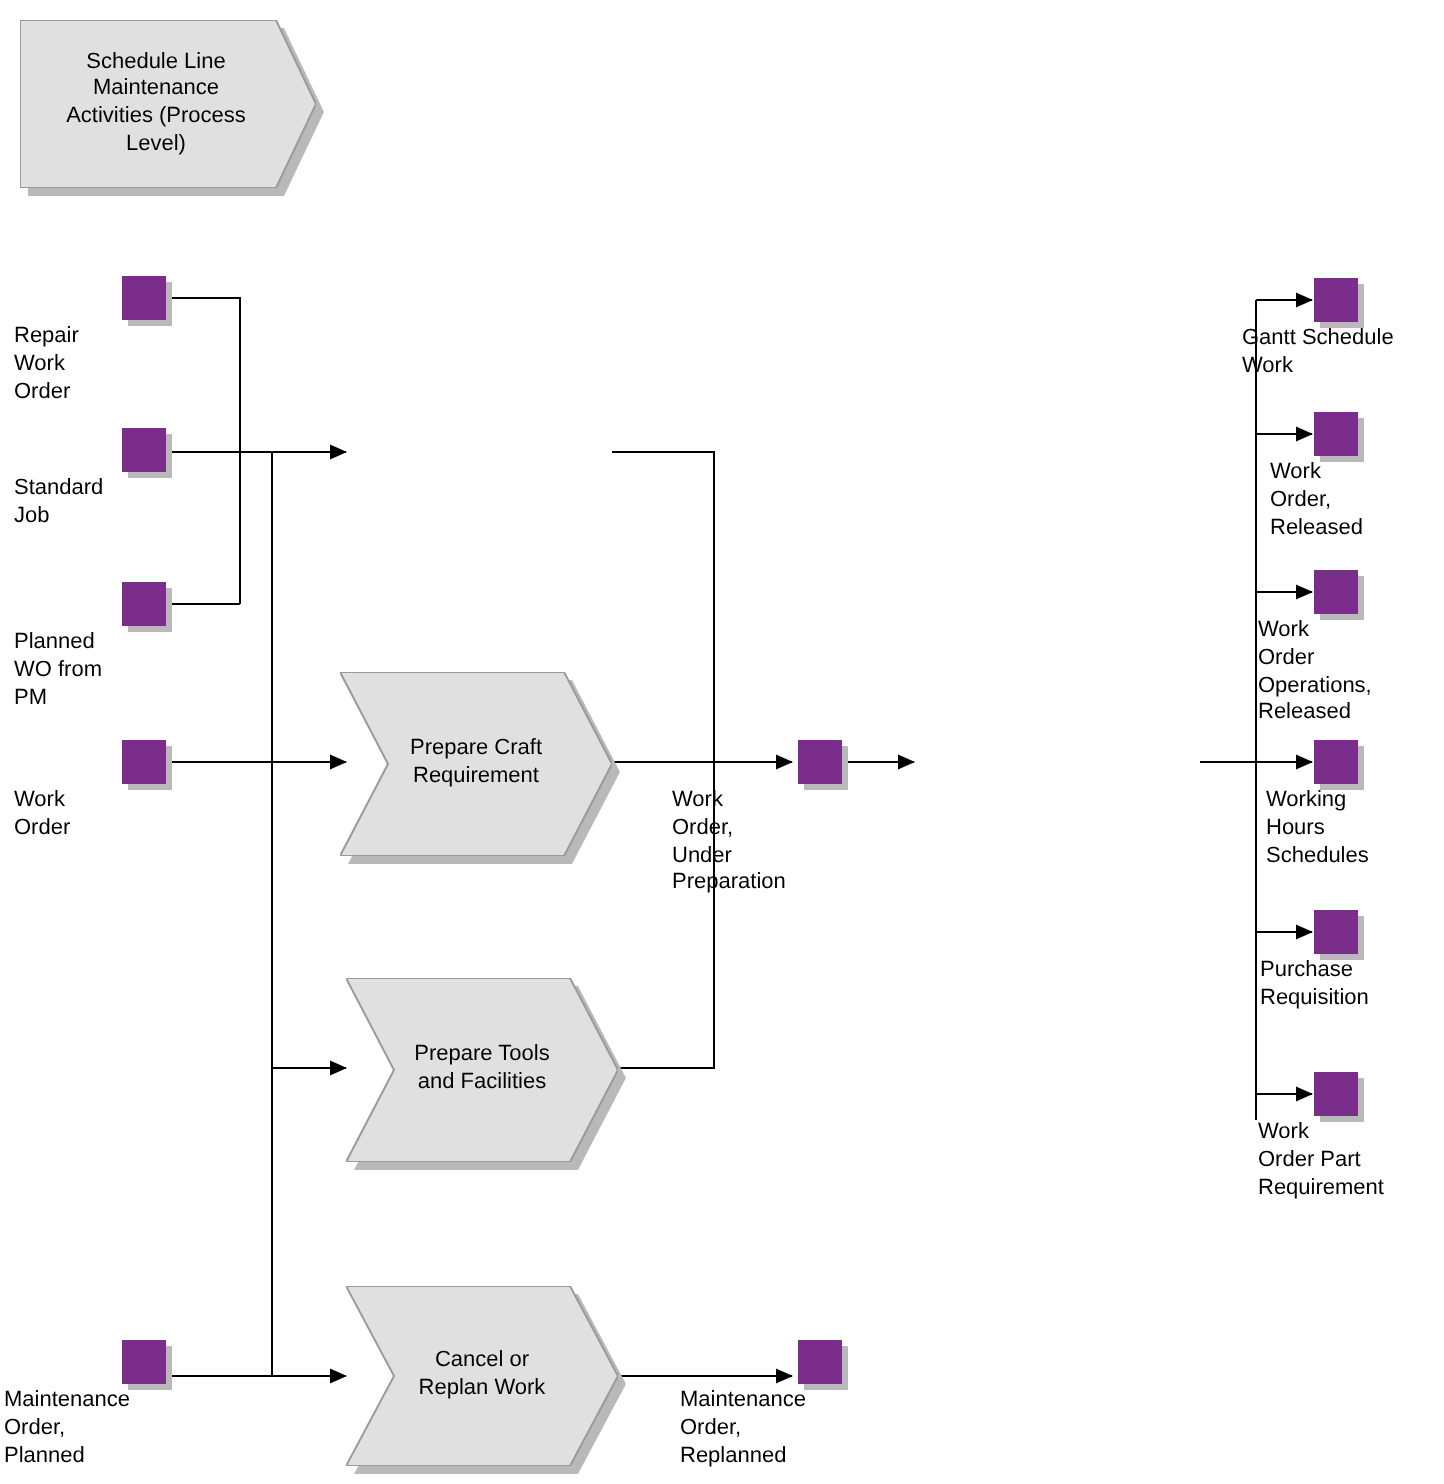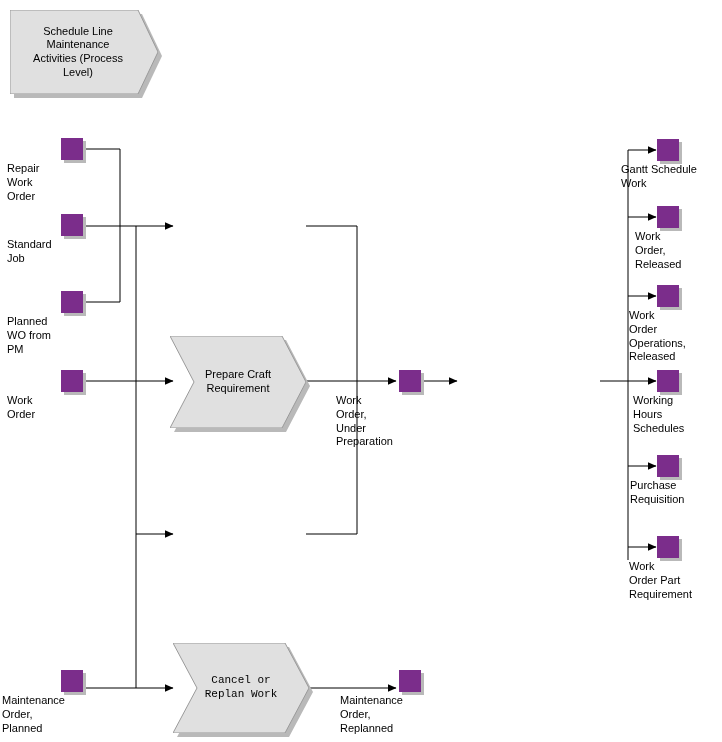--- a/index.html
+++ b/index.html
@@ -205,29 +205,39 @@
     <svg class="shade" viewBox="0 0 136 92" preserveAspectRatio="none">
       <polygon points="0,0 112,0 136,46 112,92 0,92 24,46" fill="#b9b9b9"></polygon>
     </svg>
     <svg class="body" viewBox="0 0 136 92" preserveAspectRatio="none">
       <polygon points="0,0 112,0 136,46 112,92 0,92 24,46" fill="#e0e0e0" stroke="#9a9a9a" stroke-width="1"></polygon>
     </svg>
     <div class="label" style="padding:0 20px 0 20px;">Prepare Craft
 Requirement</div>
   </div>
 
+  <div class="chev" style="left:173px; top:489px; width:136px; height:92px;">
+    <svg class="shade" viewBox="0 0 136 92" preserveAspectRatio="none">
+      <polygon points="0,0 112,0 136,46 112,92 0,92 24,46" fill="#b9b9b9"></polygon>
+    </svg>
+    <svg class="body" viewBox="0 0 136 92" preserveAspectRatio="none">
+      <polygon points="0,0 112,0 136,46 112,92 0,92 24,46" fill="#e0e0e0" stroke="#9a9a9a" stroke-width="1"></polygon>
+    </svg>
+    <div class="label" style="padding:0 20px 0 20px;">Prepare Tools
+and Facilities</div>
+  </div>
 
   <div class="chev" style="left:173px; top:643px; width:136px; height:90px;">
     <svg class="shade" viewBox="0 0 136 90" preserveAspectRatio="none">
       <polygon points="0,0 112,0 136,45 112,90 0,90 24,45" fill="#b9b9b9"></polygon>
     </svg>
     <svg class="body" viewBox="0 0 136 90" preserveAspectRatio="none">
       <polygon points="0,0 112,0 136,45 112,90 0,90 24,45" fill="#e0e0e0" stroke="#9a9a9a" stroke-width="1"></polygon>
     </svg>
-    <div class="label" style="padding:0 20px 0 20px;font-family:Liberation Mono, monospace;">Cancel or
+    <div class="label" style="padding:0 20px 0 20px;">Cancel or
 Replan Work</div>
   </div>
 
 
   <div class="node capleft" style="left:399px; top:370px;">
     <div class="sq-shade"></div>
     <div class="sq"></div>
     <div class="cap" style="left:-63px; width:148px;">Work
 Order,
 Under

